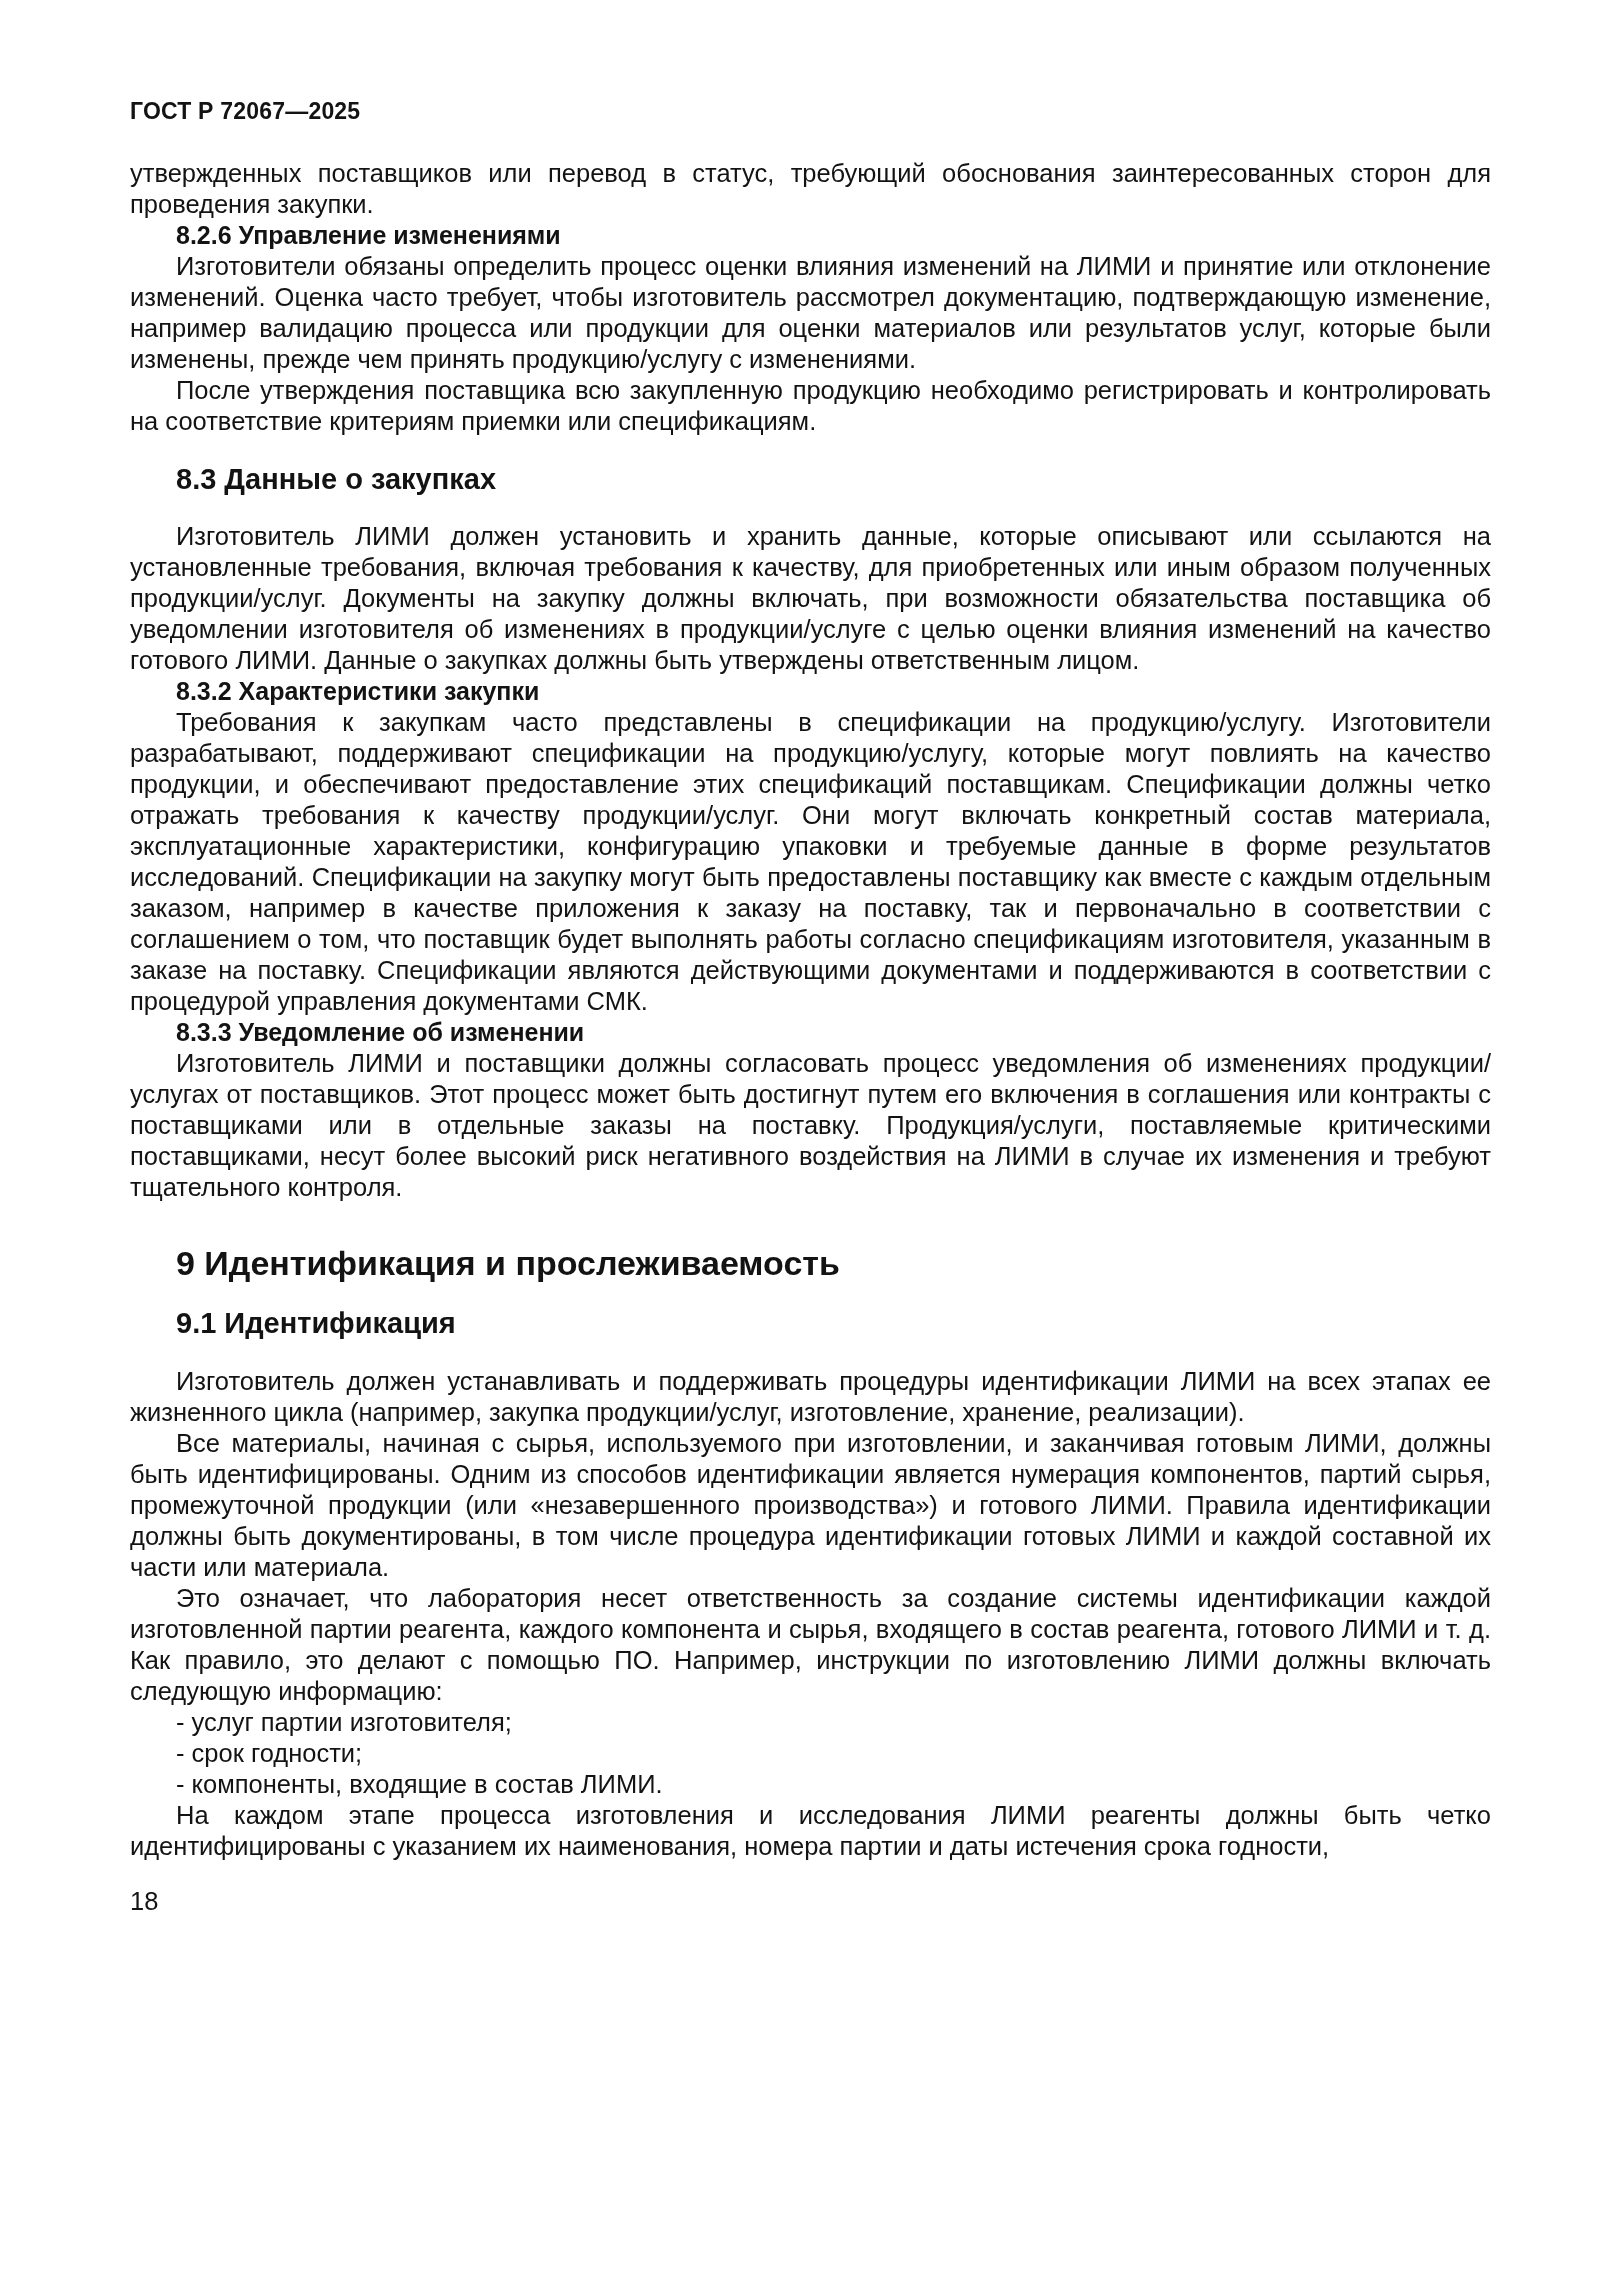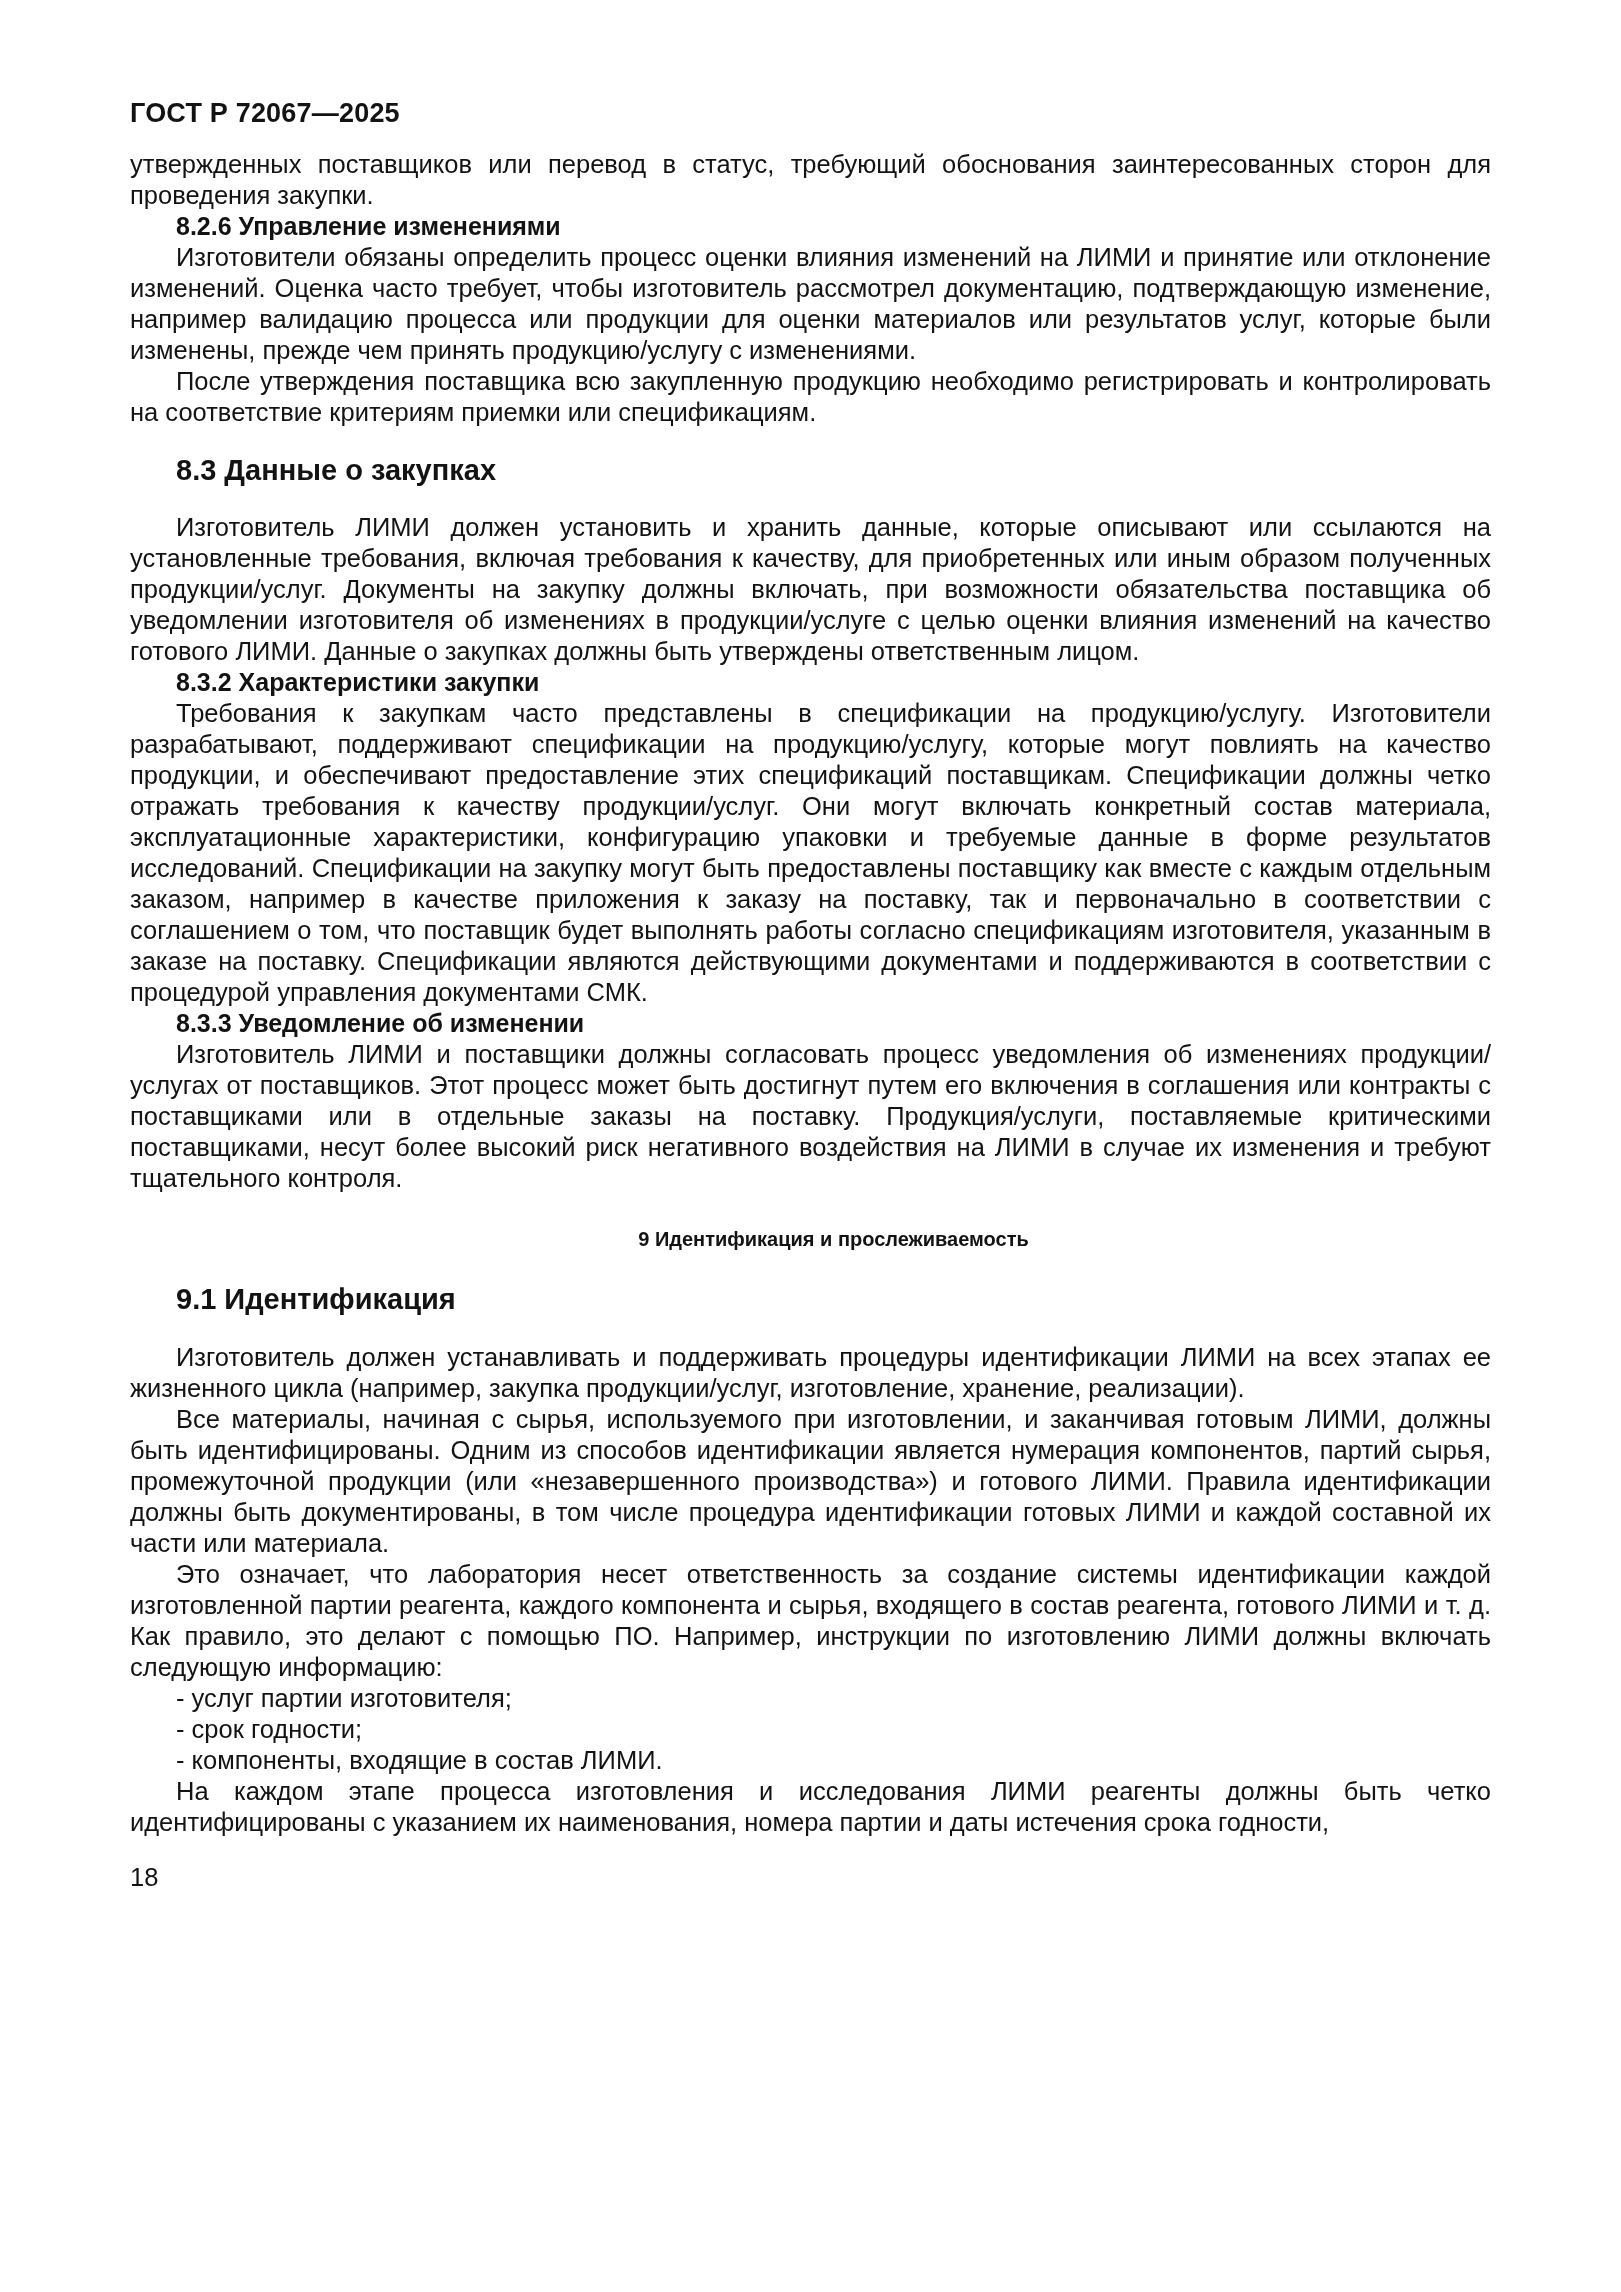--- a/index.html
+++ b/index.html
@@ -11,24 +11,24 @@
     font-family: "Liberation Sans", sans-serif;
     color: #131313;
   }
   .page {
     position: absolute;
     inset: 0;
     background: #ffffff;
     padding: 98px 130px 0 130px;
   }
   .doc-header {
-    font-size: 27px;
+    font-size: 23px;
     font-weight: bold;
     letter-spacing: 0.2px;
-    margin-bottom: 20px;
+    margin-bottom: 33px;
   }
   .body-text {
     font-size: 25.5px;
     line-height: 31px;
     text-align: justify;
     hyphens: auto;
     -webkit-hyphens: auto;
   }
   .body-text p.para {
     text-indent: 46px;
@@ -43,25 +43,25 @@
     text-align: left;
   }
   .h3 {
     font-size: 29px;
     font-weight: bold;
     text-indent: 46px;
     text-align: left;
     margin: 26.5px 0 26.5px 0;
   }
   .h2 {
-    font-size: 20px;
+    font-size: 34px;
     font-weight: bold;
     text-indent: 46px;
-    text-align: center;
-    margin: 30px 0 29px 0;
+    text-align: left;
+    margin: 45px 0 29px 0;
   }
   .list-item {
     text-indent: 46px;
     text-align: left;
   }
   .page-number {
     font-size: 25.5px;
     margin-top: 25.5px;
     text-align: left;
   }

